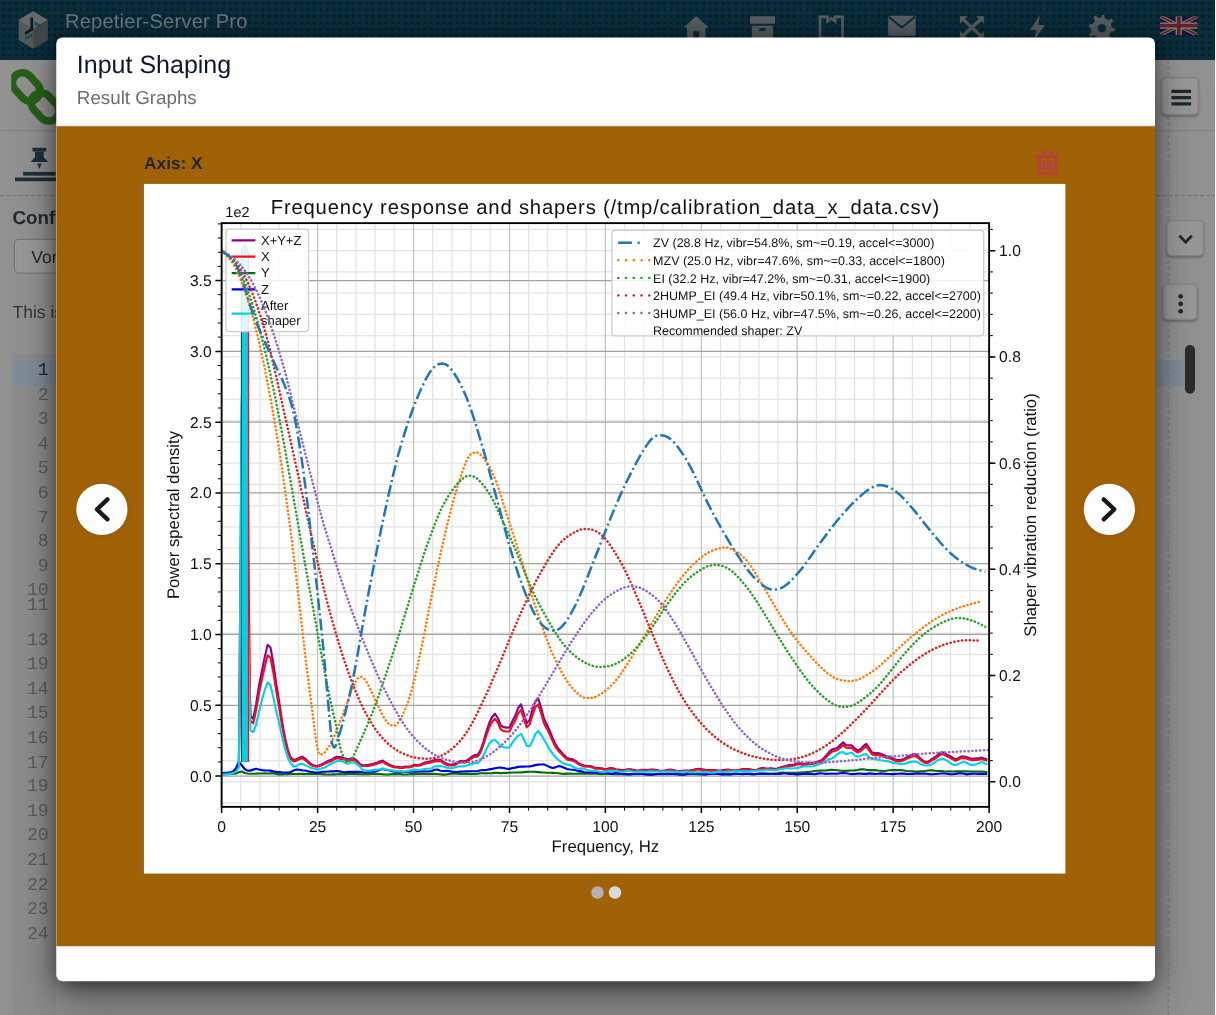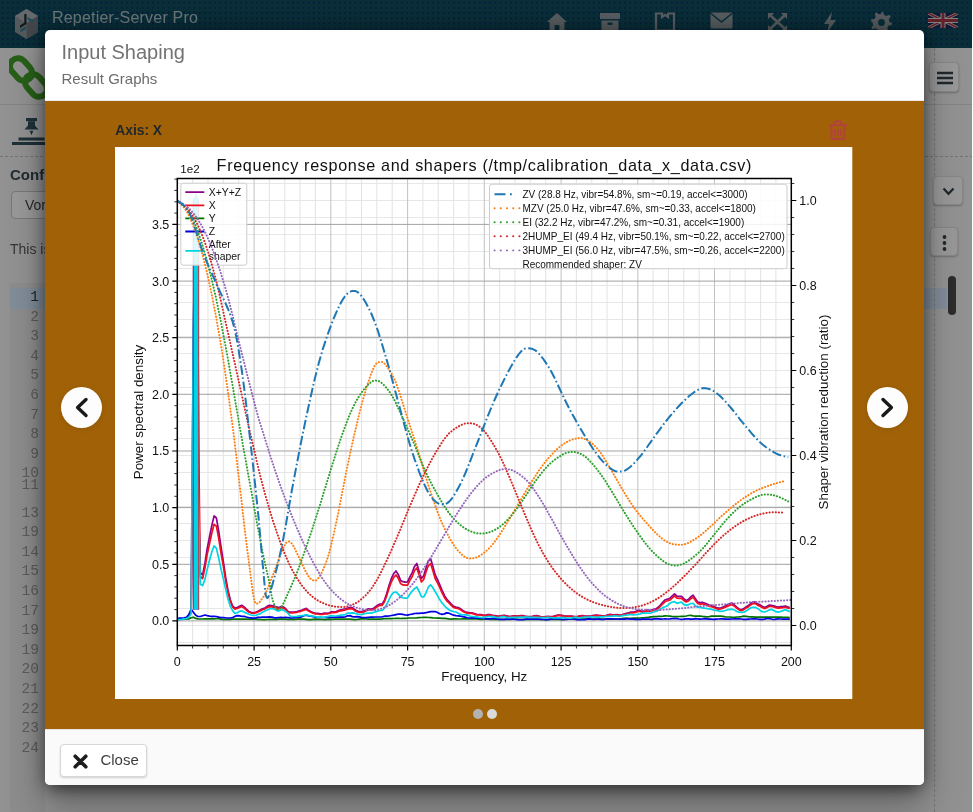--- a/index.html
+++ b/index.html
@@ -34,21 +34,21 @@
   box-shadow:0 1px 2px rgba(0,0,0,0.25); }
 .vdash { position:absolute; left:934px; top:48px; height:764px; border-left:1px dashed #c9c9c9; }
 .sthumb { position:absolute; left:948px; top:276px; width:8px; height:39px; background:#4a4a4a; border-radius:4px; }
 
 
 .backdrop { position:absolute; left:0; top:0; width:973px; height:812px; background:rgba(0,0,0,0.40); }
 
 
 .modal { position:absolute; left:45.3px; top:29.5px; width:878.3px; height:755.8px; background:#ffffff;
   border-radius:5px; box-shadow:0 11px 15px -7px rgba(0,0,0,.38), 0 24px 38px 3px rgba(0,0,0,.25), 0 0 16px 2px rgba(0,0,0,.33); overflow:hidden; }
-.mtitle { position:absolute; left:16.2px; top:11px; font-size:20px; font-weight:500; color:#737373; }
+.mtitle { position:absolute; left:16.2px; top:11px; font-size:20px; font-weight:500; color:#0f172a; }
 .msub { position:absolute; left:16.2px; top:40px; font-size:15px; color:#6c6c6c; }
 .mbody { position:absolute; left:0; top:70px; width:878.3px; height:657.8px; background:#a16207; border-top:1px solid #ececec; }
 .axisx { position:absolute; left:70px; top:22.5px; font-size:13.8px; font-weight:bold; color:#21272b; }
 .cdate { position:absolute; right:112.8px; top:23px; font-size:13.8px; font-weight:bold; color:#21272b; }
 .trash { position:absolute; left:782.7px; top:18px; }
 .fig { position:absolute; left:70.2px; top:46.5px; width:737.3px; height:552px; }
 .navbtn { position:absolute; width:41px; height:41px; border-radius:50%; background:#fdfdfd;
   box-shadow:0 1px 6px rgba(0,0,0,0.10); }
 .navbtn svg { position:absolute; left:0; top:0; }
 .nleft { left:15.7px; top:286.8px; }
@@ -289,23 +289,15 @@
             <path d="M25 12.5 L16.6 20.5 L25 28.5" fill="none" stroke="#191919" stroke-width="3.4" stroke-linecap="round" stroke-linejoin="round"></path>
           </svg>
       </div>
       <div class="navbtn nright">
         <svg width="41" height="41" viewBox="0 0 41 41">
             <path d="M16 12.5 L24.4 20.5 L16 28.5" fill="none" stroke="#191919" stroke-width="3.4" stroke-linecap="round" stroke-linejoin="round"></path>
           </svg>
       </div>
       <div class="dot1"></div>
       <div class="dot2"></div>
-      <div class="mfoot">
-        <div class="closebtn">
-          <svg style="position:absolute;left:12px;top:9px;" width="15" height="15" viewBox="0 0 15 15">
-            <path d="M2.2 2.2 L12.8 12.8 M12.8 2.2 L2.2 12.8" stroke="#1d1d1d" stroke-width="3.6" stroke-linecap="round"></path>
-          </svg>
-          <span>Close</span>
-        </div>
-      </div>
     </div>
   </div>
 </div>
 
 </body></html>

